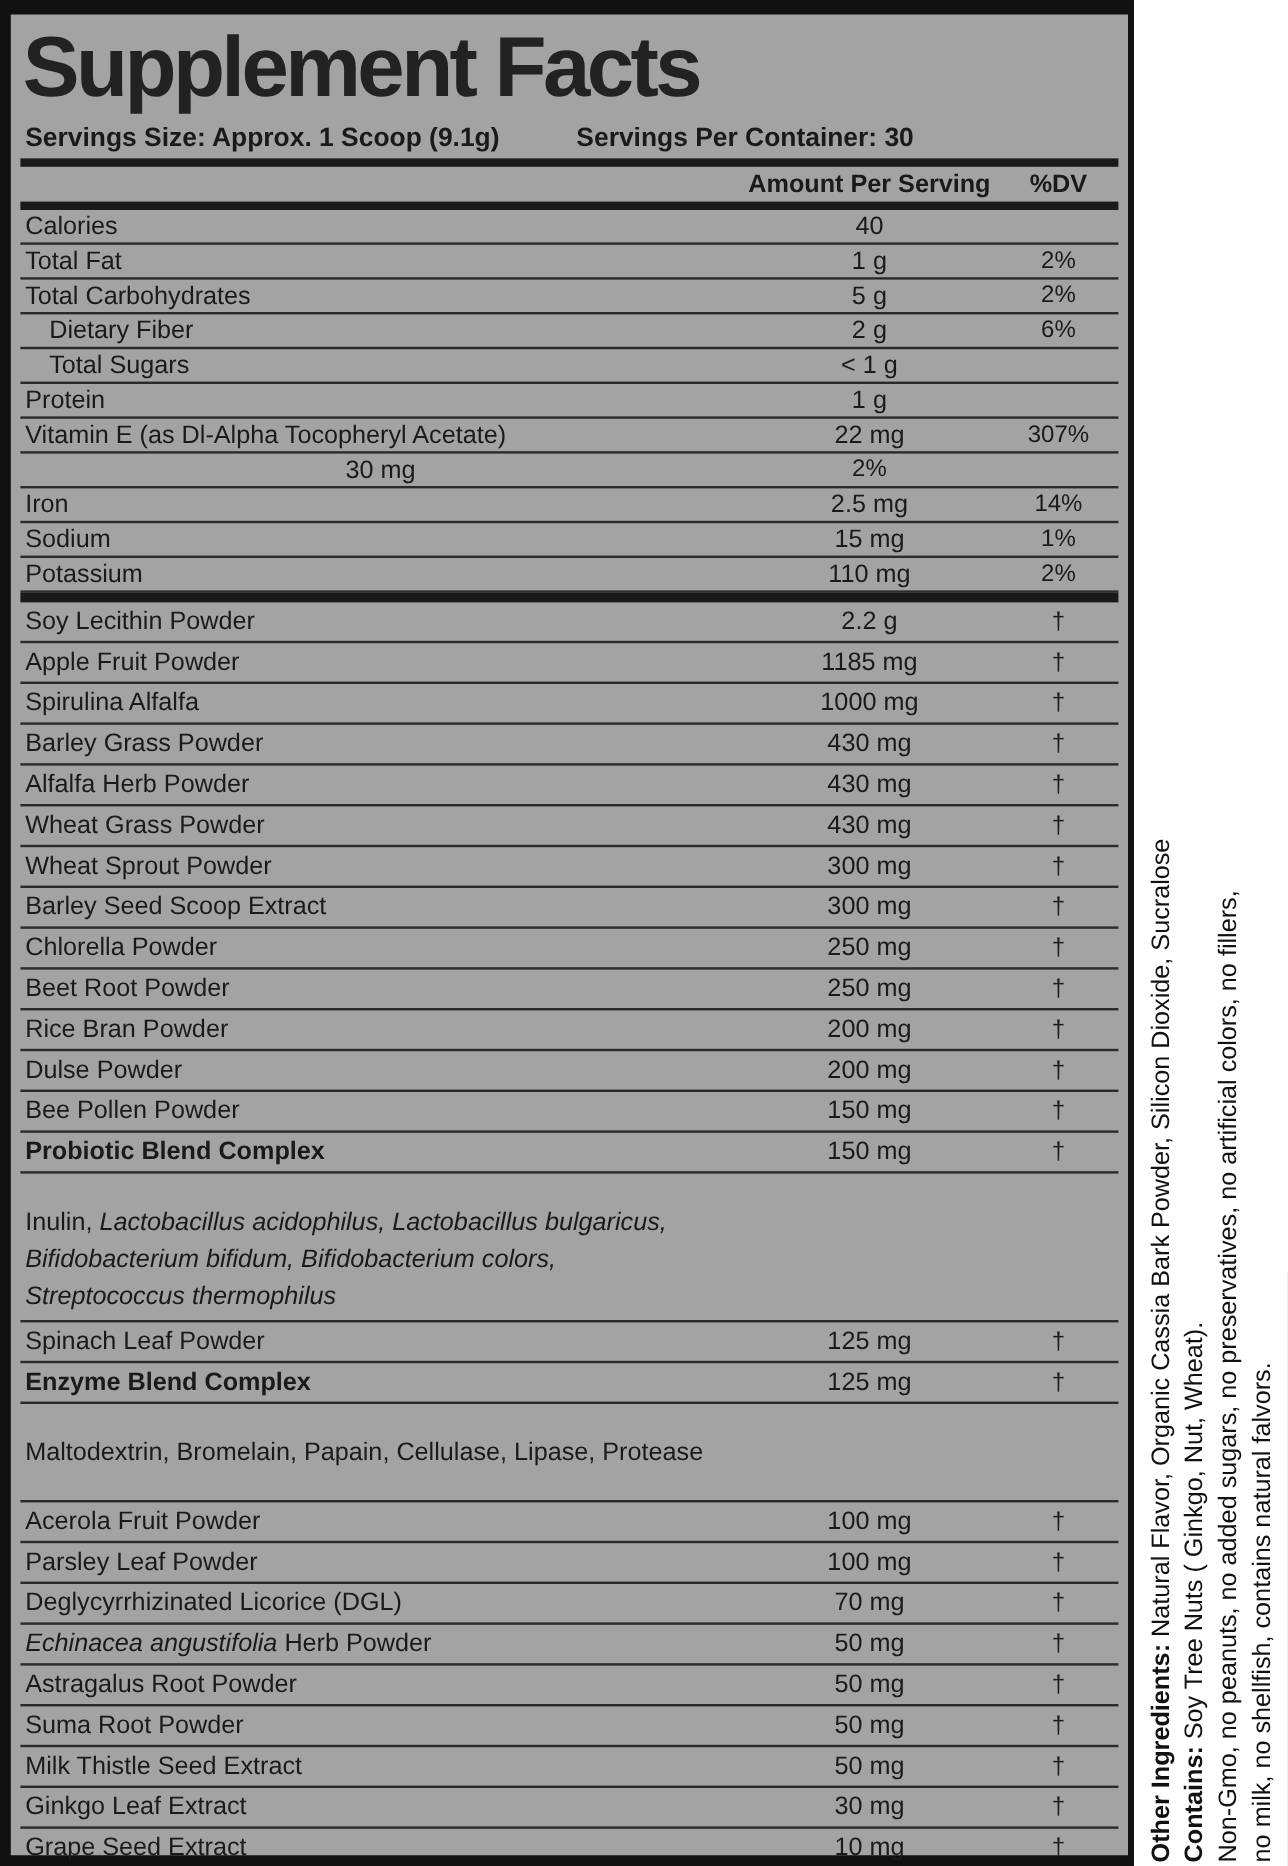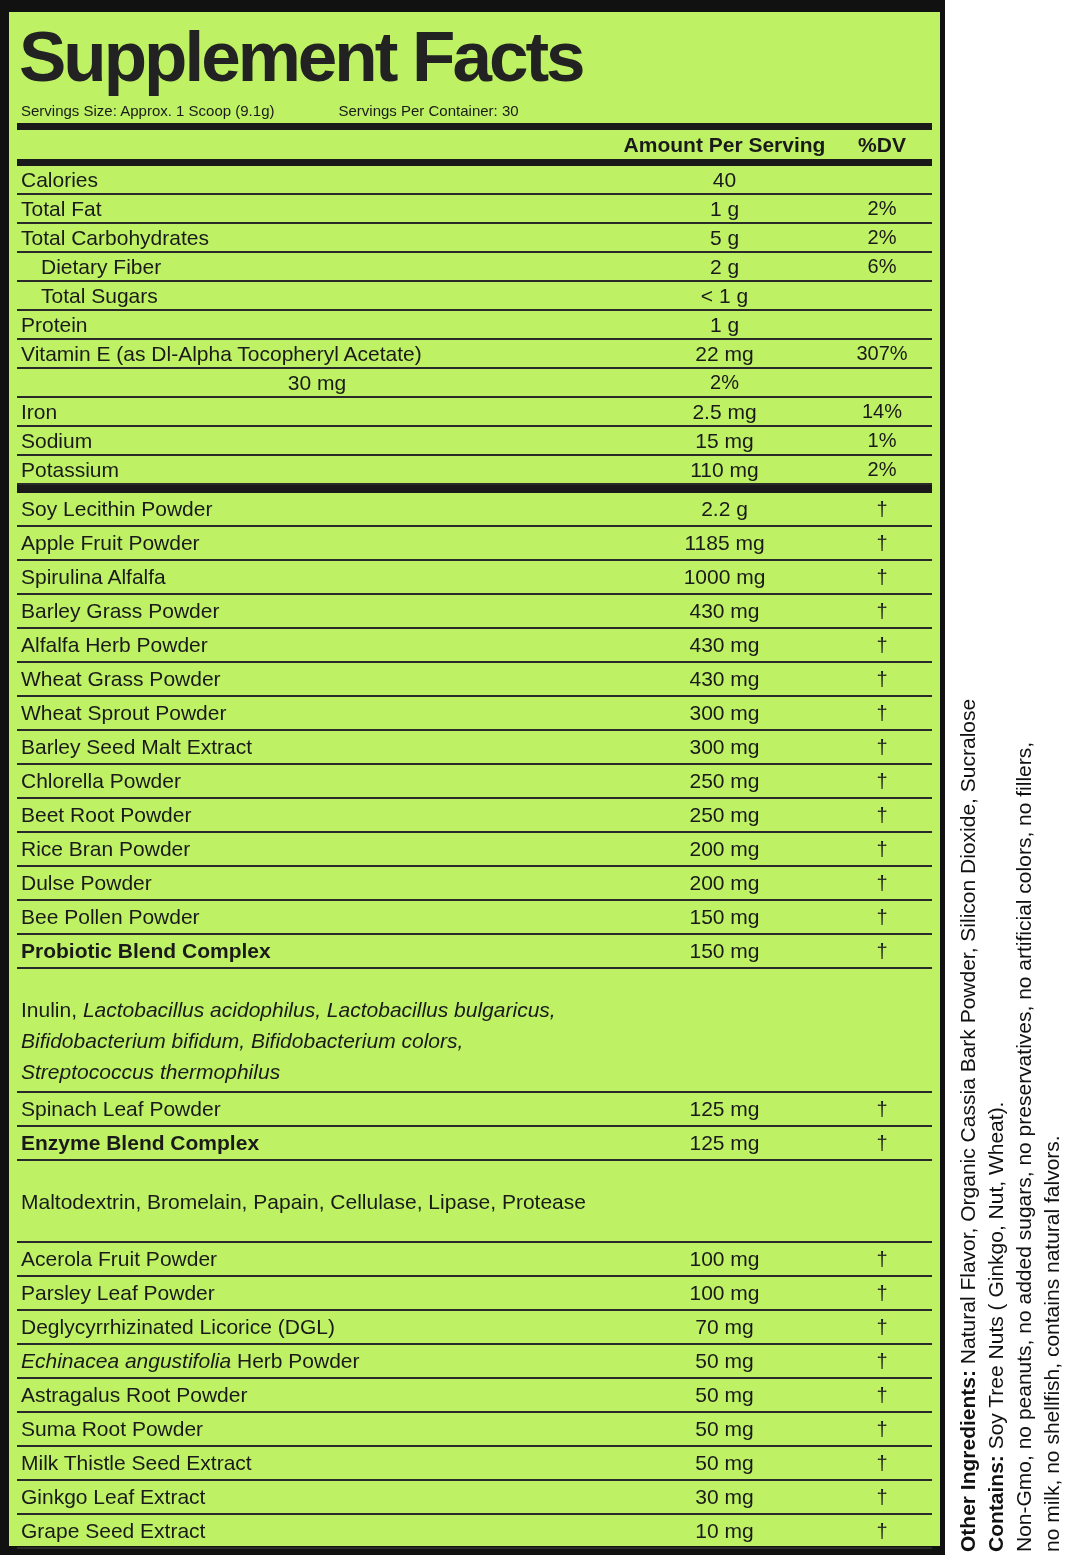--- a/index.html
+++ b/index.html
@@ -11,35 +11,35 @@
     overflow: hidden;
     position: relative;
   }
   .label {
     position: absolute; left: 0; top: 0;
     width: 945px; height: 1555px;
     box-sizing: border-box;
     border: solid #111;
     border-width: 12px 5px 9px 9px;
     padding: 0 8px;
-    background: #bef264;
+    background: #a3a3a3;
   }
   .title {
     font-size: 71px;
     font-weight: bold;
     letter-spacing: -3px;
     line-height: 86px;
     margin: 2px 0 0 2px;
     color: #222;
   }
   .serving-row {
     display: flex;
     gap: 64px;
-    font-weight: normal;
-    font-size: 15px;
+    font-weight: bold;
+    font-size: 22px;
     padding: 2px 2px 4px 4px;
     border-bottom: 7px solid #1a1a1a;
   }
   .header-row, .row.item {
     display: grid;
     grid-template-columns: 1fr 215px 100px;
     align-items: center;
   }
   .header-row {
     font-weight: bold;
@@ -186,21 +186,21 @@
         <span class="name">Wheat Grass Powder</span>
         <span class="amount">430 mg</span>
         <span class="dv">†</span>
       </div>
       <div class="row item">
         <span class="name">Wheat Sprout Powder</span>
         <span class="amount">300 mg</span>
         <span class="dv">†</span>
       </div>
       <div class="row item">
-        <span class="name">Barley Seed Malt Extract</span>
+        <span class="name">Barley Seed Scoop Extract</span>
         <span class="amount">300 mg</span>
         <span class="dv">†</span>
       </div>
       <div class="row item">
         <span class="name">Chlorella Powder</span>
         <span class="amount">250 mg</span>
         <span class="dv">†</span>
       </div>
       <div class="row item">
         <span class="name">Beet Root Powder</span>

